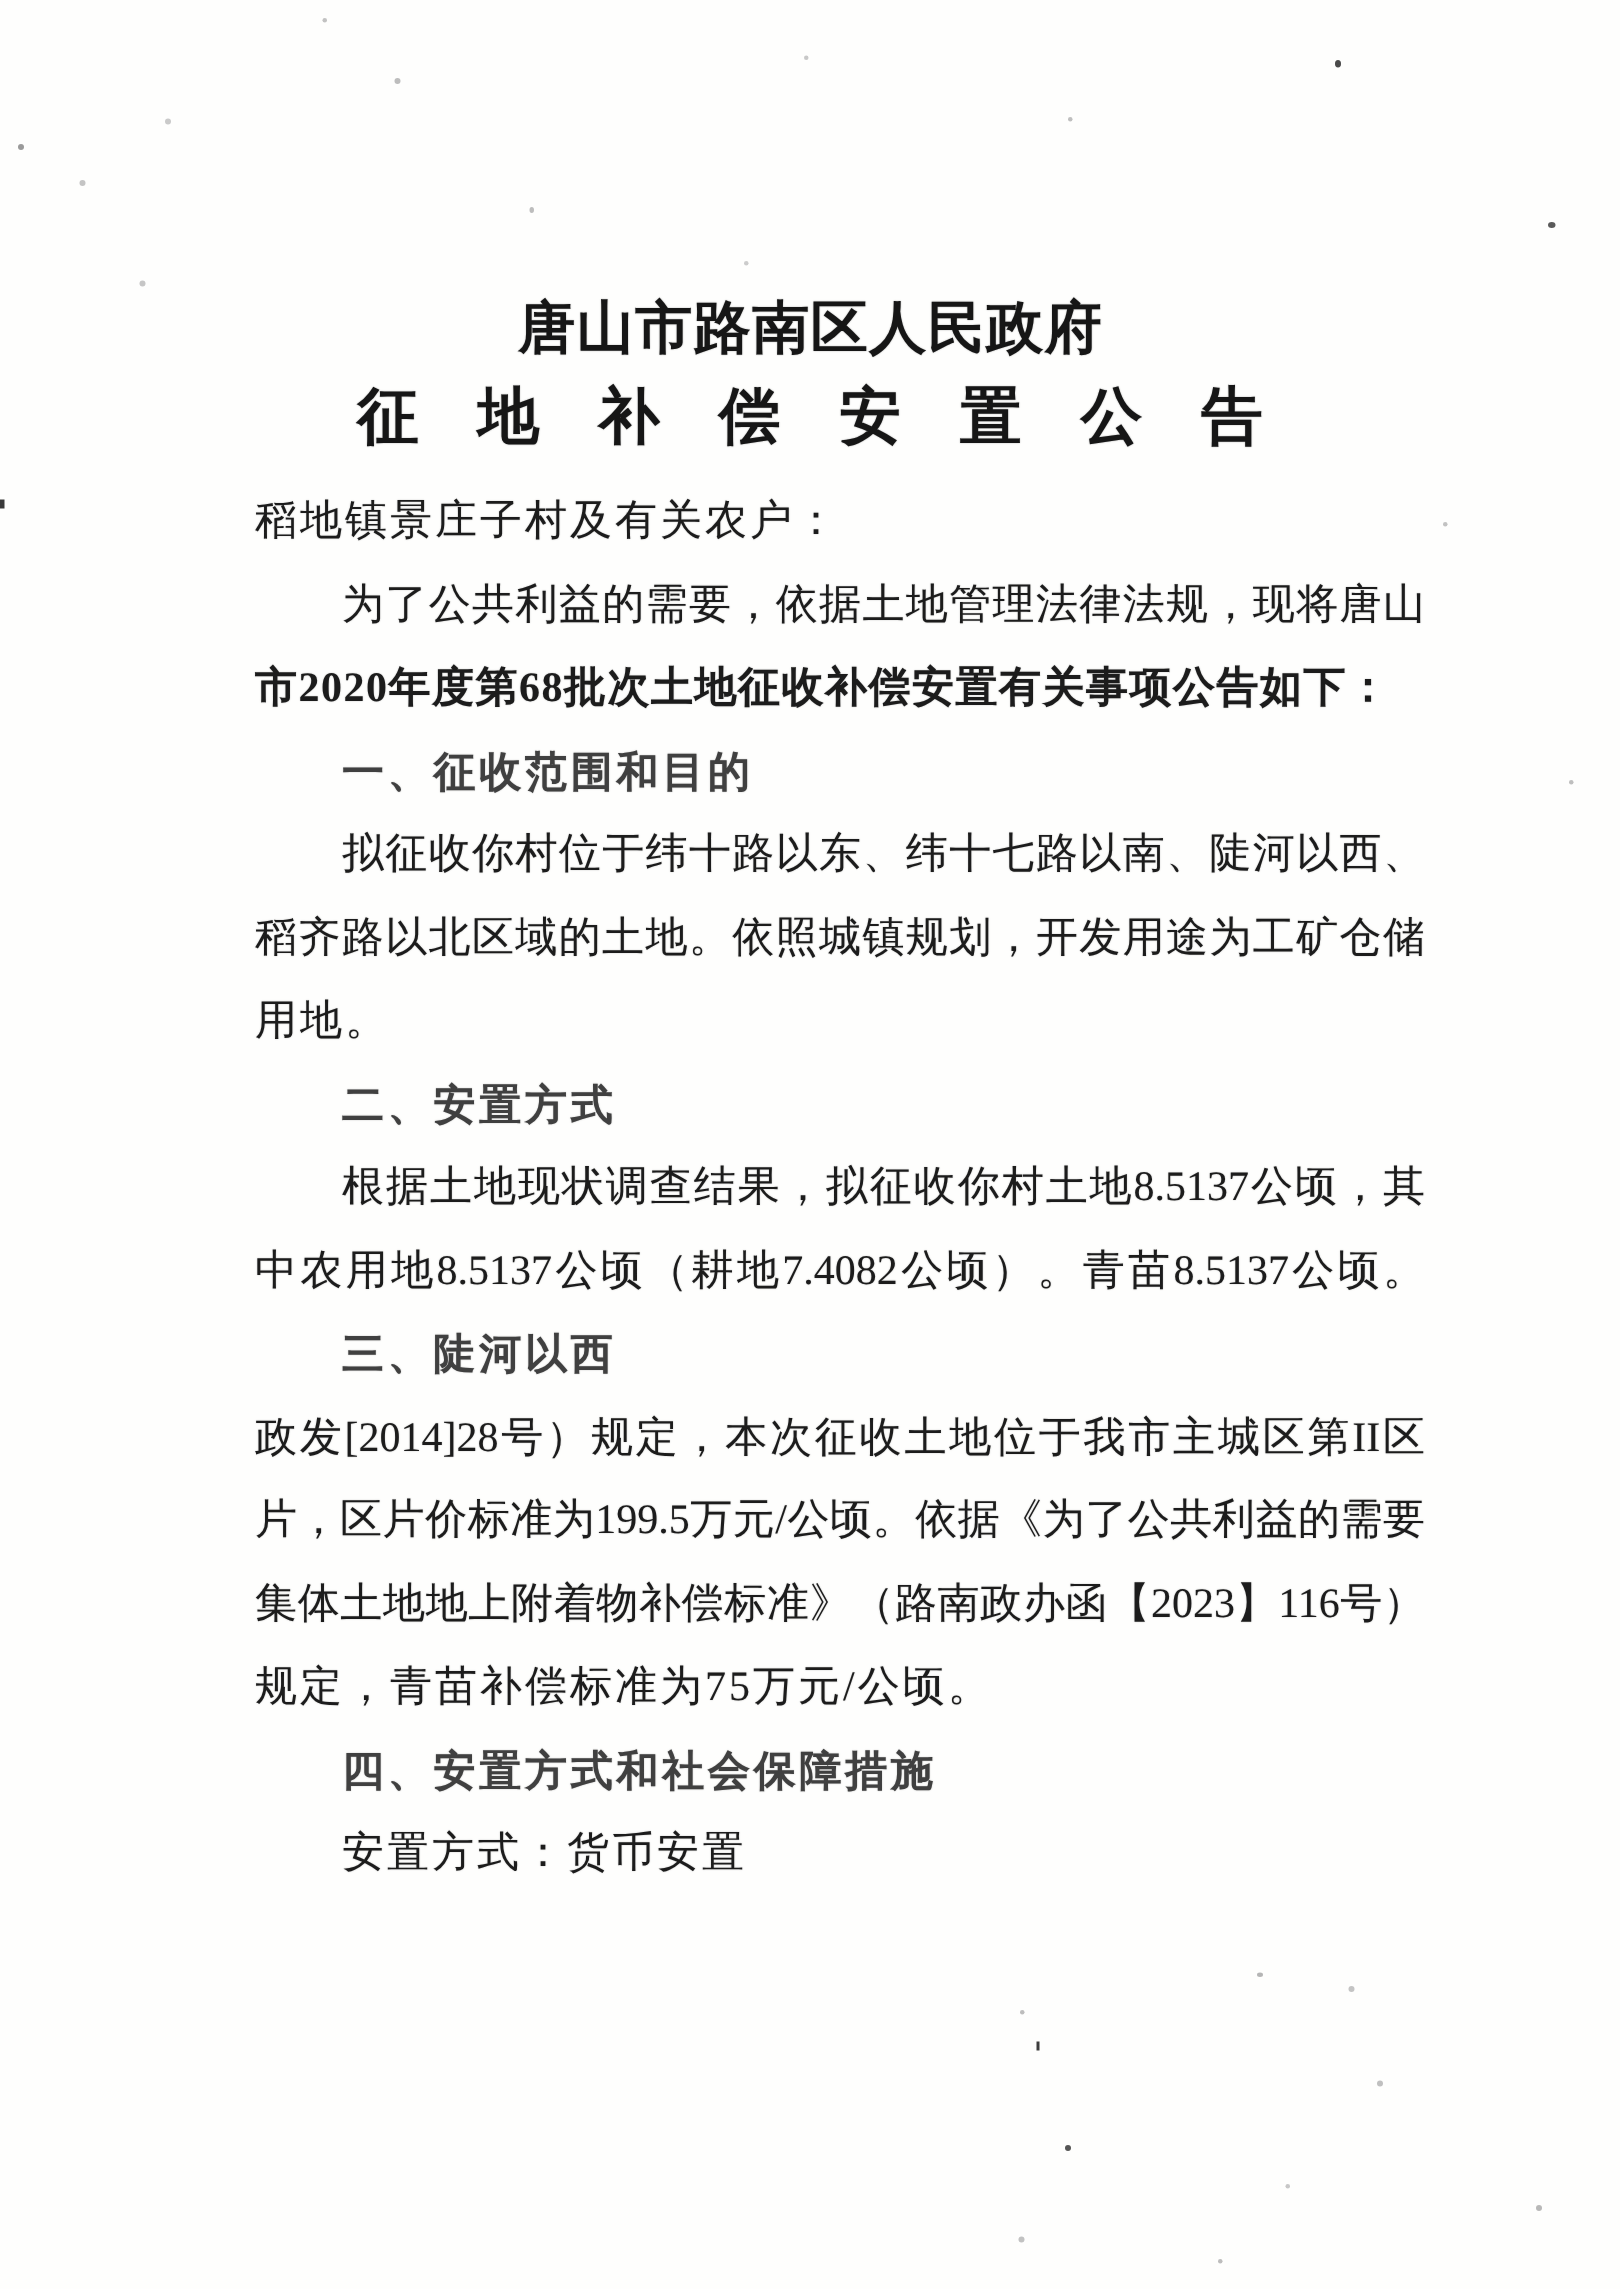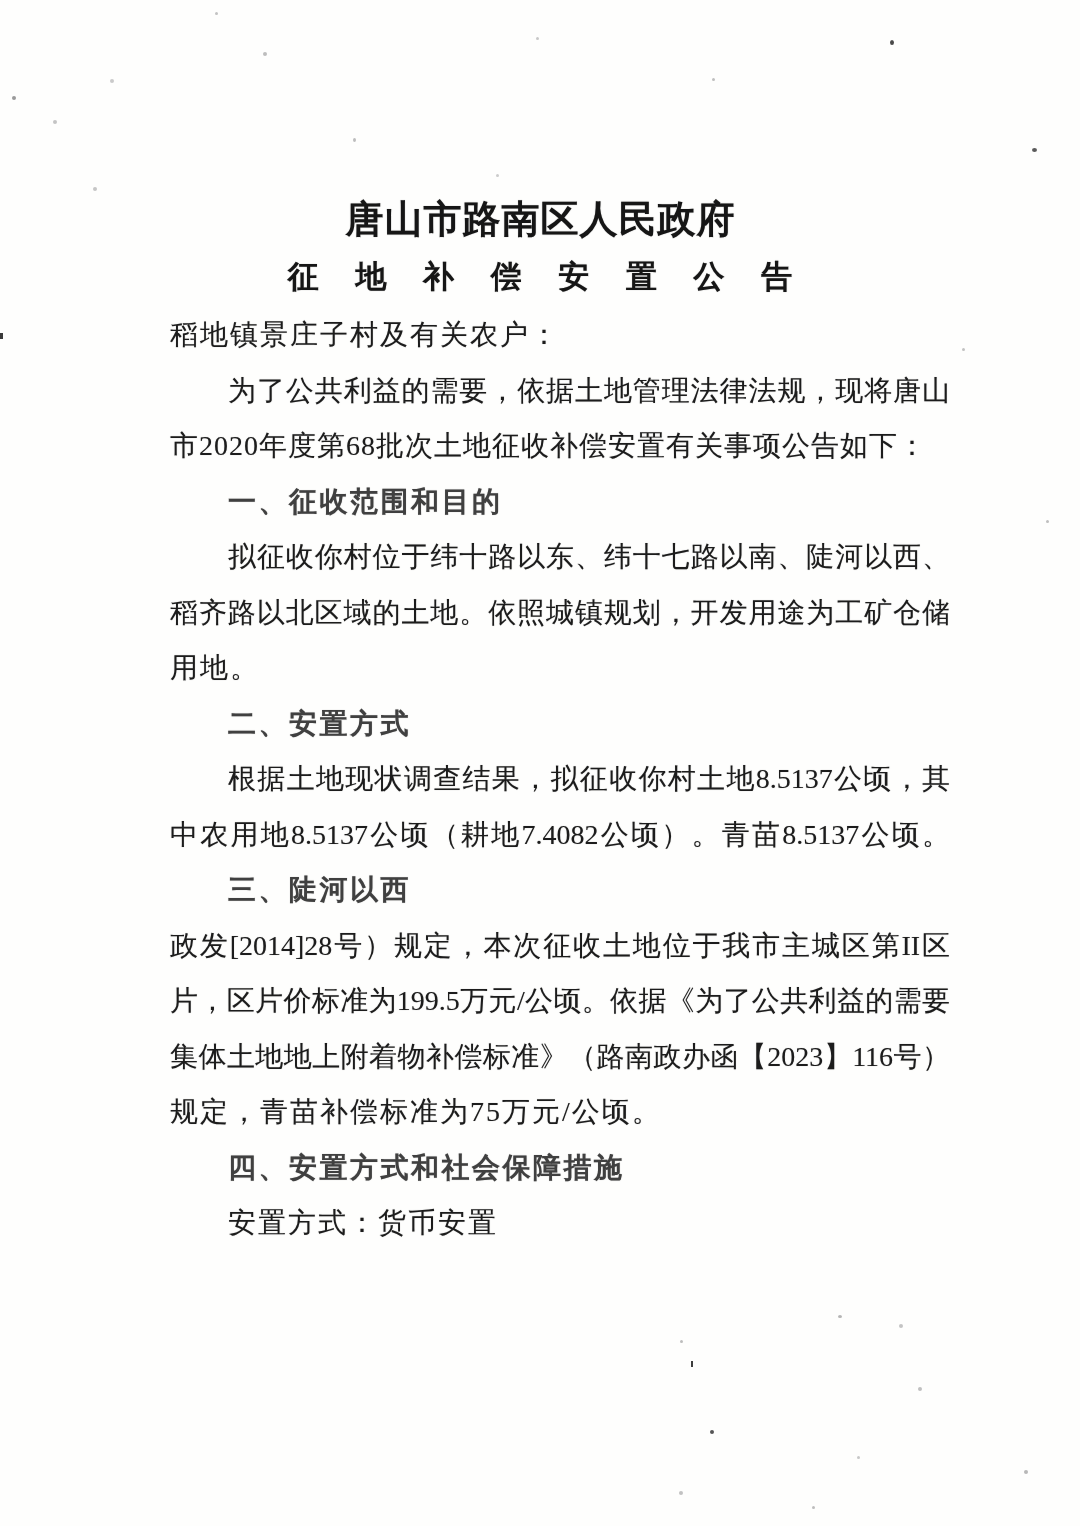--- a/index.html
+++ b/index.html
@@ -23,24 +23,24 @@
     right: 0;
     margin: 0;
     text-align: center;
     font-family: "Liberation Sans", "DejaVu Sans", sans-serif;
     font-weight: 700;
     color: #161616;
     text-shadow: 0 0 1px rgba(30,30,30,.45);
     white-space: nowrap;
   }
   .title1 { top: 193px; font-size: 38px; line-height: 52px; letter-spacing: 1px; padding-left: 1px; }
-  .title2 { top: 250px; font-size: 31px; line-height: 54px; letter-spacing: 14px; padding-left: 14px; }
+  .title2 { top: 250px; font-size: 41px; line-height: 54px; letter-spacing: 14px; padding-left: 14px; }
   .body {
     position: absolute;
-    top: 307px;
+    top: 320px;
     left: 170px;
     width: 780px;
   }
   .ln {
     margin: 0;
     height: 55.5px;
     line-height: 55.5px;
     font-size: 28px;
     letter-spacing: 2px;
     white-space: nowrap;
@@ -70,21 +70,21 @@
 <body>
 
 <div class="page">
 
   <h1 class="title1">唐山市路南区人民政府</h1>
   <h1 class="title2">征 地 补 偿 安 置 公 告</h1>
 
   <div class="body">
     <p class="ln">稻地镇景庄子村及有关农户：</p>
     <p class="ln ind jst">为了公共利益的需要，依据土地管理法律法规，现将唐山</p>
-    <p class="ln" style="letter-spacing:1px;">市2020年度第68批次土地征收补偿安置有关事项公告如下：</p>
+    <p class="ln" style="letter-spacing:1px;font-weight:bold;">市2020年度第68批次土地征收补偿安置有关事项公告如下：</p>
     <p class="ln ind hd">一、征收范围和目的</p>
     <p class="ln ind jst">拟征收你村位于纬十路以东、纬十七路以南、陡河以西、</p>
     <p class="ln jst">稻齐路以北区域的土地。依照城镇规划，开发用途为工矿仓储</p>
     <p class="ln">用地。</p>
     <p class="ln ind hd">二、安置方式</p>
     <p class="ln ind jst">根据土地现状调查结果，拟征收你村土地8.5137公顷，其</p>
     <p class="ln jst">中农用地8.5137公顷（耕地7.4082公顷）。青苗8.5137公顷。</p>
     <p class="ln ind hd">三、陡河以西</p>
     <p class="ln jst">政发[2014]28号）规定，本次征收土地位于我市主城区第II区</p>
     <p class="ln jst">片，区片价标准为199.5万元/公顷。依据《为了公共利益的需要</p>

